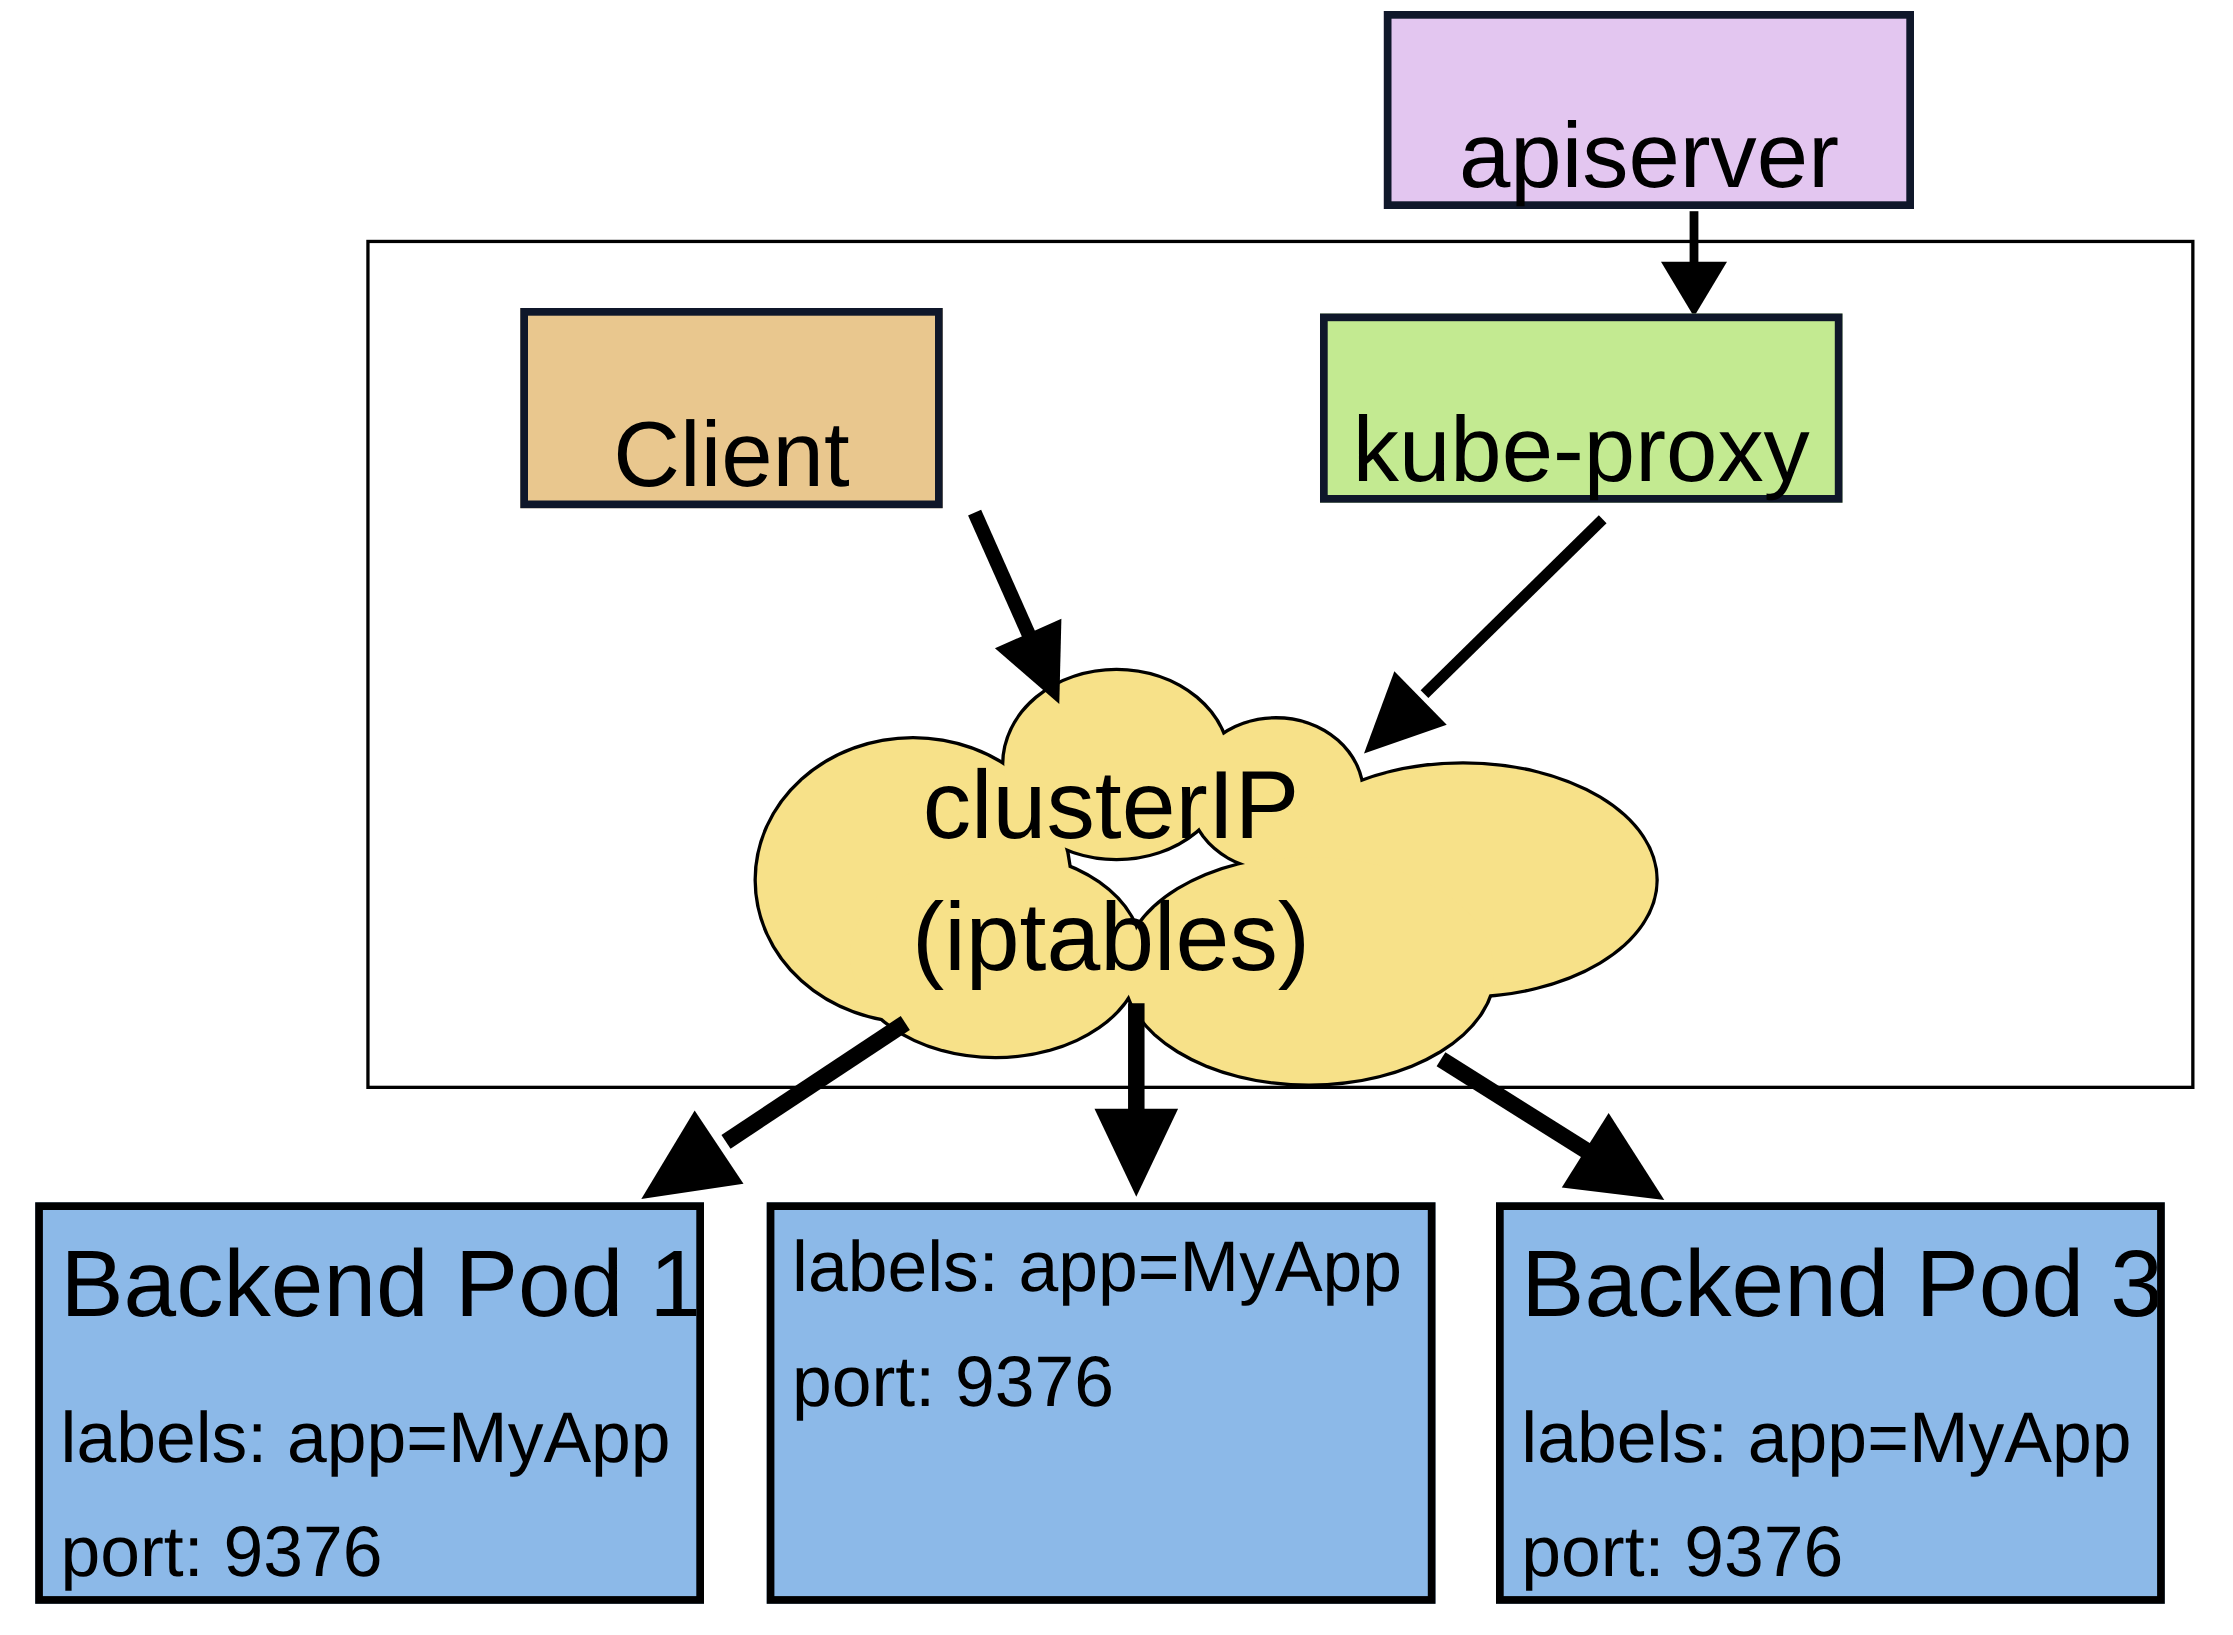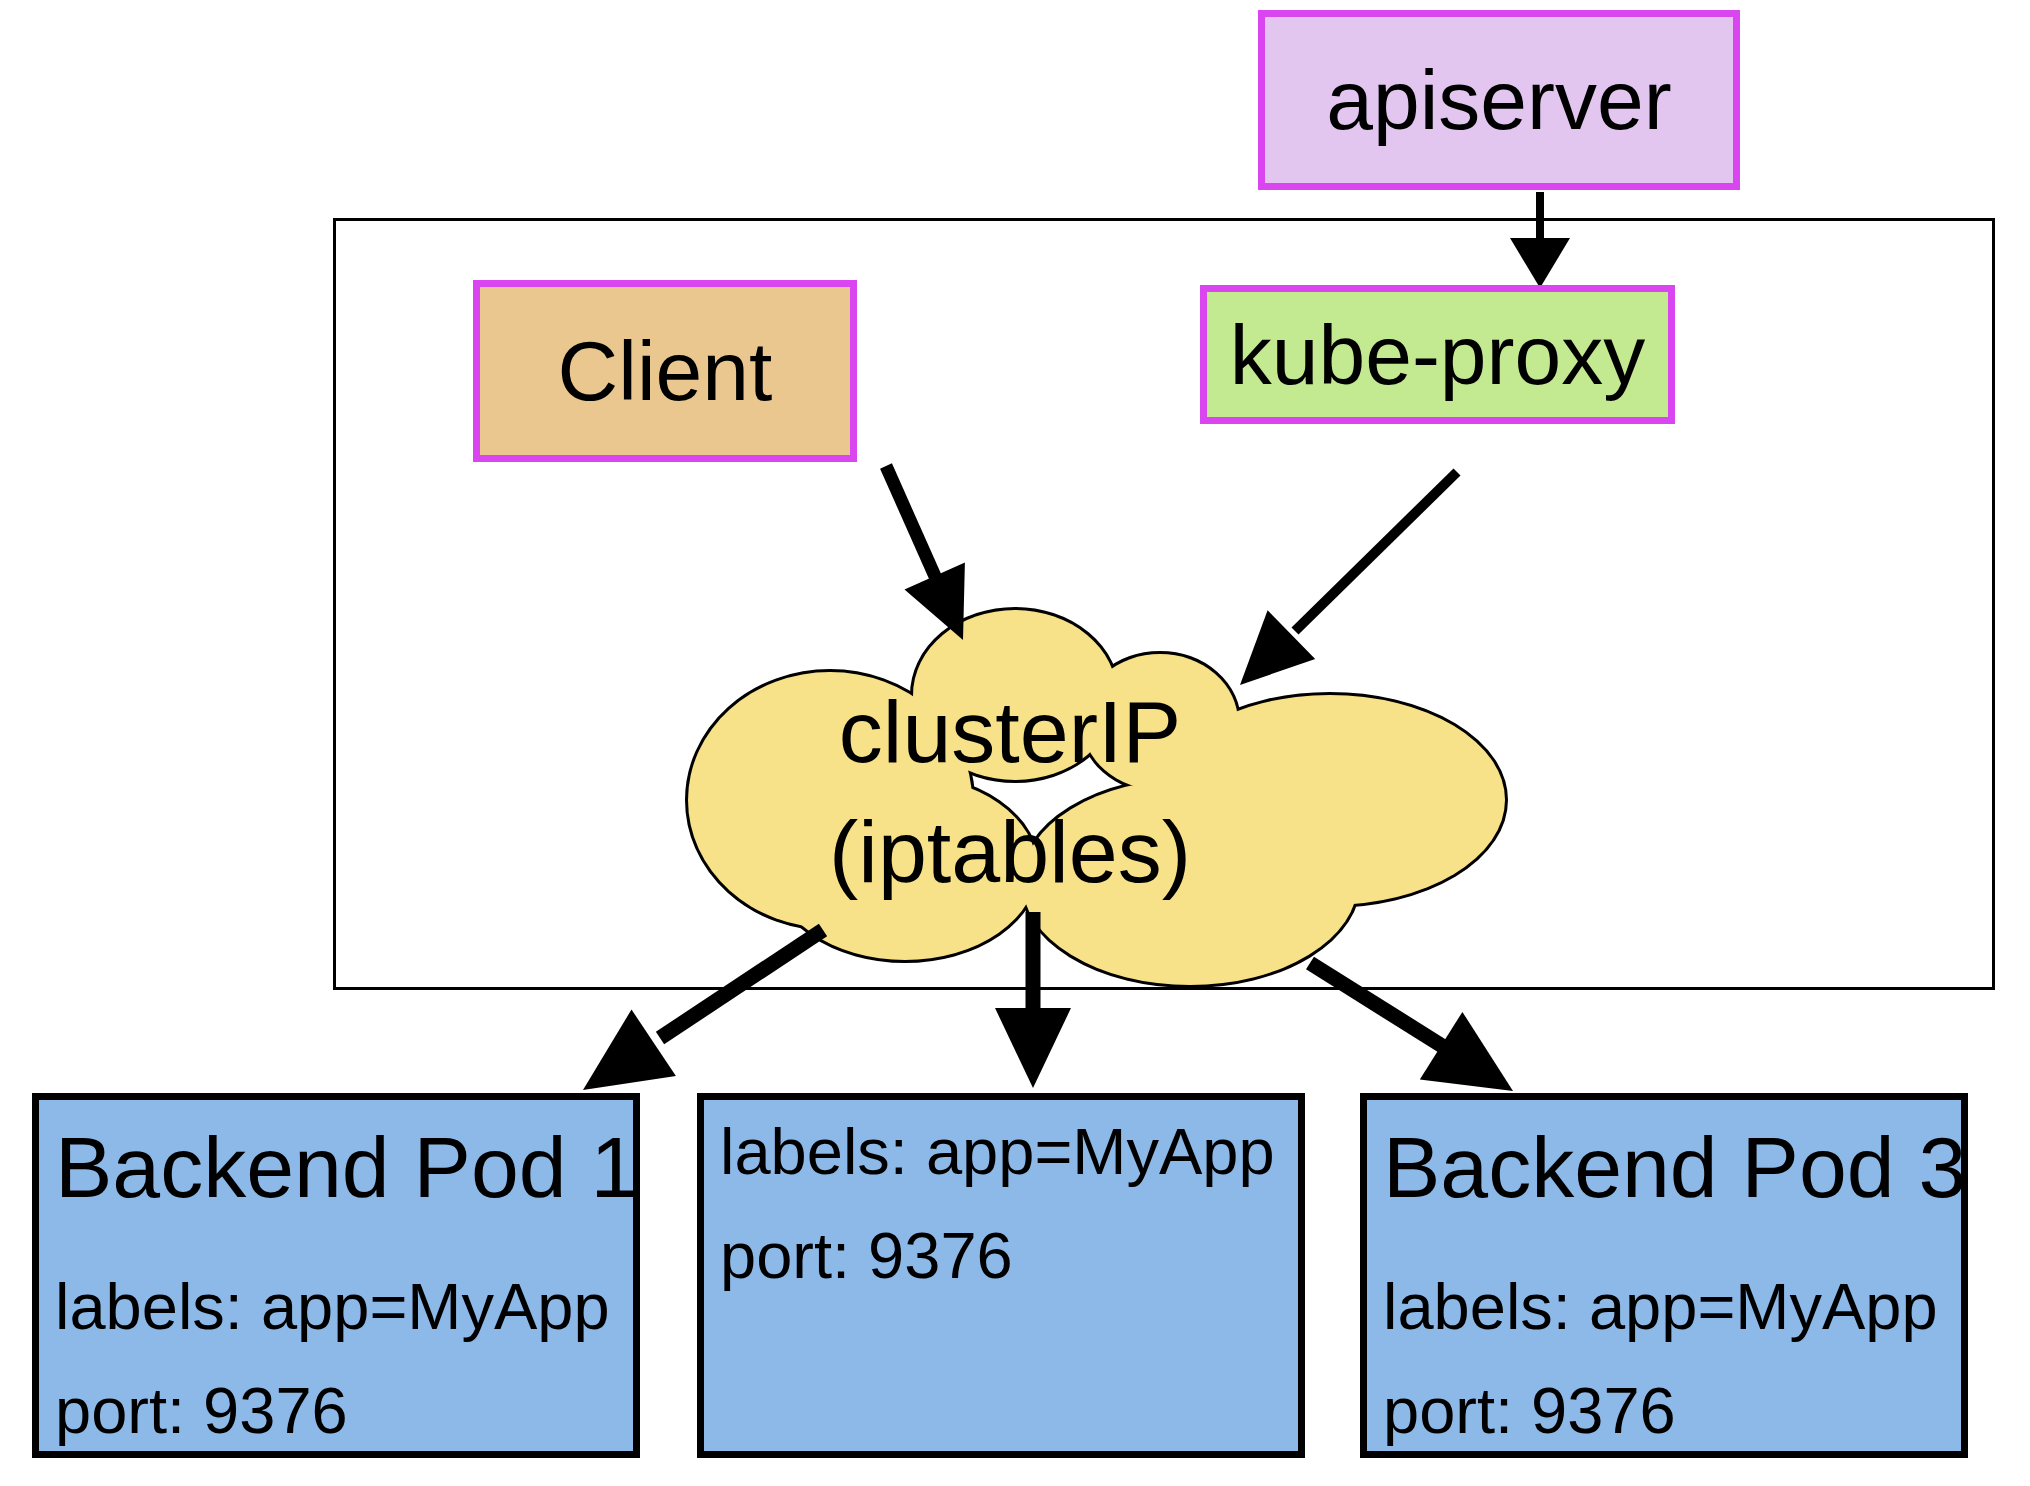--- a/index.html
+++ b/index.html
@@ -10,27 +10,27 @@
   .abs{position:absolute;box-sizing:border-box;}
   
   #node-boundary{
     left:333px;top:218px;width:1662px;height:772px;
     border:3px solid #000;background:transparent;z-index:1;
   }
   
   #diagram-svg{left:0;top:0;width:2030px;height:1486px;z-index:2;}
   
   .box{
-    display:flex;align-items:center;justify-content:center;
-    border:7px solid #d946ef;z-index:3;font-size:84px;line-height:1;
+    display:flex;align-items:flex-end;justify-content:center;
+    border:7px solid #0f172a;z-index:3;font-size:84px;line-height:1;
     white-space:nowrap;
   }
   #apiserver-box{left:1258px;top:10px;width:482px;height:180px;background:var(--apiserver-fill);}
   #client-box{left:473px;top:280px;width:384px;height:182px;background:var(--client-fill);}
-  #kube-proxy-box{left:1200px;top:285px;width:475px;height:139px;background:var(--kube-proxy-fill);}
+  #kube-proxy-box{left:1200px;top:285px;width:475px;height:172px;background:var(--kube-proxy-fill);}
   
   #cloud-label{
     left:690px;top:672px;width:640px;z-index:4;text-align:center;
     font-size:88px;line-height:120px;white-space:nowrap;
   }
   
   #node-label{
     left:1560px;top:848px;width:420px;z-index:2;text-align:center;
     font-family:"Liberation Serif","DejaVu Serif",serif;font-size:118px;line-height:1;
   }

